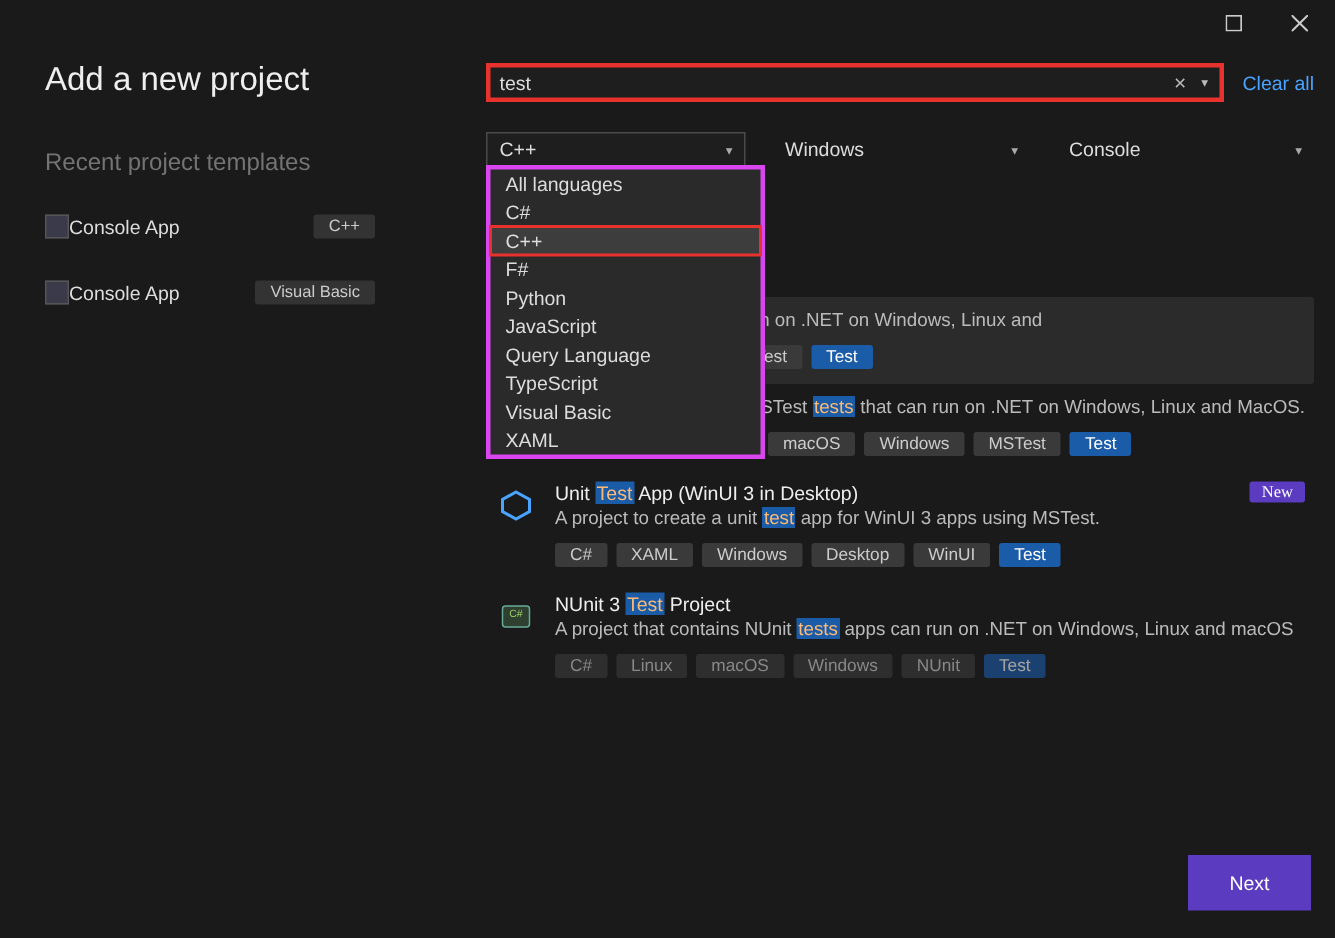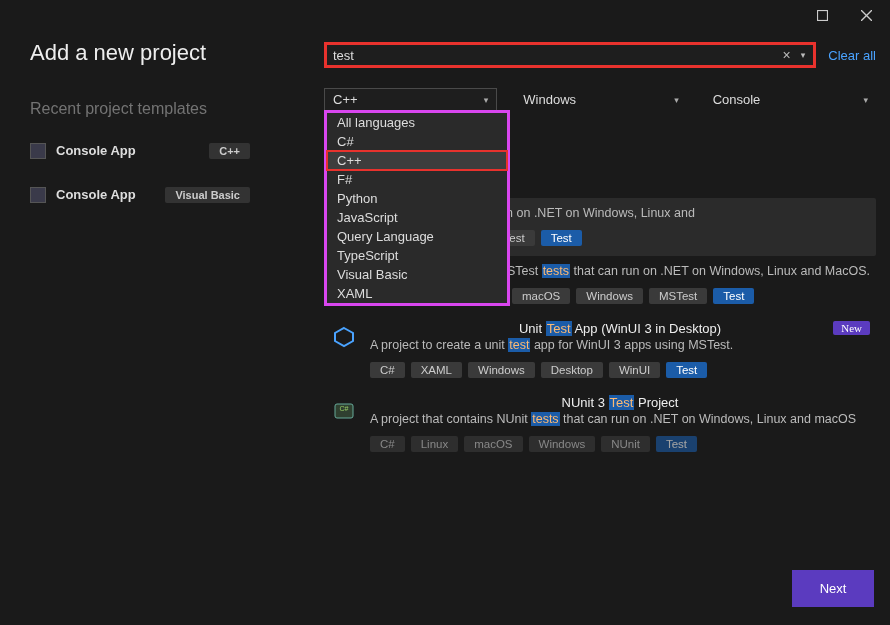--- a/index.html
+++ b/index.html
@@ -86,23 +86,22 @@
       padding: 2px 10px;
       color: #ddd; font-size: 13px;
     }
     .dropdown-item.sel {
       background: #3d3d3d;
       outline: 2px solid #e8322d;
       outline-offset: -1px;
     }
     .recent-list { margin: 0 0 0 30px; }
     .recent-item {
-      display: flex; align-items: flex-start; gap: 10px;
+      display: flex; align-items: flex-end; 
       padding: 7px 0;
-      font-weight: bold;
     }
     .recent-icon {
       width: 16px; height: 16px;
       background: #3a3a4a;
       border: 1px solid #555;
     }
     .recent-name { flex: 1; color: #ddd; }
     .lang-tag {
       font-size: 11px;
       padding: 2px 10px;
@@ -122,21 +121,21 @@
       border-radius: 2px;
       margin-bottom: 0;
     }
     .result.selected { background: #2b2b2b; }
     .result-icon {
       width: 28px; height: 28px; flex-shrink: 0;
       display: flex; align-items: center; justify-content: center;
       margin-top: 2px;
     }
     .result-body { flex: 1; }
-    .result-title { color: #eee; margin-bottom: 1px; text-align: center; }
+    .result-title { color: #eee; margin-bottom: 1px; }
     .result-desc { color: #bbb; font-size: 12.5px; line-height: 1.35; }
     .hl { background: #1b5ca8; color: #fdba74; padding: 0 1px; }
     .tags { display: flex; flex-wrap: wrap; gap: 6px; margin-top: 8px; }
     .tag {
       font-size: 11.5px;
       padding: 2px 10px;
       background: #3a3a3a;
       color: #ccc;
       border-radius: 2px;
     }
@@ -299,21 +298,21 @@
       <svg width="24" height="24" viewBox="0 0 24 24">
           <rect x="3" y="5" width="18" height="14" rx="2" fill="#2f4030" stroke="#6a9"></rect>
           <text x="12" y="12" font-size="7" fill="#9c6" text-anchor="middle">C#</text>
         </svg>
     </div>
     <div class="result-body">
       <div class="result-title">
         <span>NUnit 3 </span><span class="hl">Test</span><span> Project</span>
       </div>
       <div class="result-desc">
-        <span>A project that contains NUnit </span><span class="hl">tests</span><span> that can run on .NET on Windows, Linux and macOS</span>
+        <span>A project that contains NUnit </span><span class="hl">tests</span><span> apps can run on .NET on Windows, Linux and macOS</span>
       </div>
       <div class="tags">
         <span class="tag dim">C#</span>
         <span class="tag dim">Linux</span>
         <span class="tag dim">macOS</span>
         <span class="tag dim">Windows</span>
         <span class="tag dim">NUnit</span>
         <span class="tag blue" style="opacity:.6">Test</span>
       </div>
     </div>

